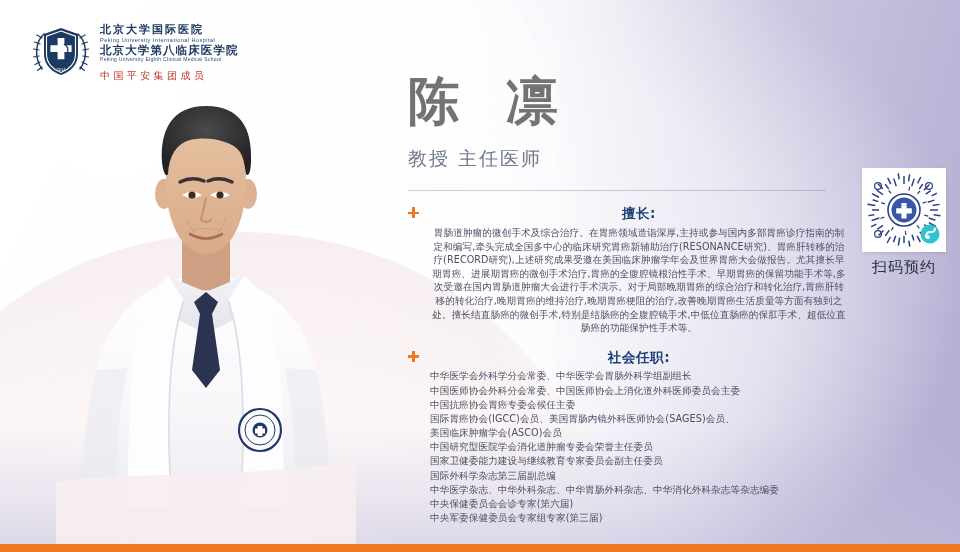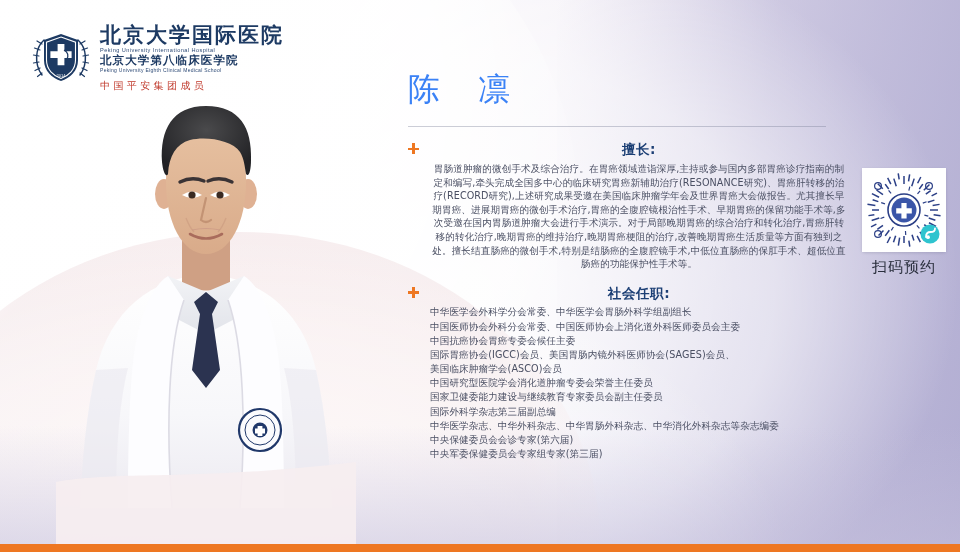--- a/index.html
+++ b/index.html
@@ -25,36 +25,36 @@
   .bg-curve{position:absolute;left:-60px;bottom:-40px;width:860px;height:360px;
     background:radial-gradient(ellipse at 34% 100%,rgba(255,255,255,.85) 0%,rgba(255,255,255,.35) 50%,rgba(255,255,255,0) 70%);}
   .bg-bottom-fade{position:absolute;left:0;right:0;bottom:6px;height:120px;
     background:linear-gradient(to top,rgba(196,191,220,.55),rgba(196,191,220,0));}
   .bottom-strip{position:absolute;left:0;right:0;bottom:0;height:8px;background:#ee7722;}
 
   
   .logo{position:absolute;left:30px;top:22px;display:flex;align-items:center;gap:8px;}
   .logo-mark{width:62px;height:58px;flex:0 0 auto;}
   .logo-text{display:flex;flex-direction:column;gap:1px;padding-top:2px;}
-  .logo-cn1{font-size:21px;font-weight:bold;color:#1d3a63;letter-spacing:2px;line-height:1.05;
+  .logo-cn1{font-size:11px;font-weight:bold;color:#1d3a63;letter-spacing:2px;line-height:1.05;
     font-family:"DejaVu Sans","Liberation Sans",sans-serif;}
   .logo-en1{font-size:5.6px;color:#2d4a76;letter-spacing:.45px;line-height:1.1;}
   .logo-cn2{font-size:11.5px;font-weight:bold;color:#1d3a63;letter-spacing:1.1px;line-height:1.1;
     font-family:"DejaVu Sans","Liberation Sans",sans-serif;}
   .logo-en2{font-size:5px;color:#2d4a76;letter-spacing:.3px;line-height:1.1;}
   .logo-cn3{font-size:10px;color:#c0392b;letter-spacing:3.4px;line-height:1.1;margin-top:6px;
     font-family:"DejaVu Sans","Liberation Sans",sans-serif;}
 
   
   .photo{position:absolute;left:56px;top:78px;width:300px;height:474px;}
   .photo svg{display:block;width:100%;height:100%;}
 
   
   .info{position:absolute;left:408px;top:70px;width:440px;}
-  .doc-name{font-size:32px;font-weight:normal;color:#3b82f6;letter-spacing:14px;line-height:1.2;
+  .doc-name{font-size:52px;font-weight:bold;color:#737373;letter-spacing:14px;line-height:1.2;
     font-family:"DejaVu Sans","Liberation Sans",sans-serif;}
   .doc-title{margin-top:14px;font-size:19px;color:#6f7a8c;letter-spacing:2px;
     font-family:"DejaVu Sans","Liberation Sans",sans-serif;}
   .divider{margin-top:18px;width:418px;height:1px;background:rgba(120,125,150,.38);}
 
   .section{margin-top:14px;position:relative;padding-left:22px;}
   .plus{position:absolute;left:0;top:2px;width:11px;height:11px;}
   .plus::before,.plus::after{content:"";position:absolute;background:#ee7722;}
   .plus::before{left:0;top:4.2px;width:11px;height:2.6px;}
   .plus::after{top:0;left:4.2px;width:2.6px;height:11px;}
@@ -189,20 +189,21 @@
         <path d="M130,140 q4,10 8,14" fill="none" stroke="#c99a7e" stroke-width="1.3" opacity=".6"></path>
         <path d="M170,140 q-4,10 -8,14" fill="none" stroke="#c99a7e" stroke-width="1.3" opacity=".6"></path>
       </g>
 
       <path d="M0,404 C70,392 130,404 300,384 L300,474 L0,474 Z" fill="#f6eef0" opacity=".92"></path>
     </svg>
   </div>
 
   <div class="info">
     <div class="doc-name">陈 凛</div>
+    <div class="doc-title">教授 主任医师</div>
     <div class="divider"></div>
 
     <div class="section">
       <span class="plus"></span>
       <div class="sec-head">擅长:</div>
       <div class="sec-body">
         <p>胃肠道肿瘤的微创手术及综合治疗。在胃癌领域造诣深厚,主持或参与国内多部胃癌诊疗指南的制定和编写,牵头完成全国多中心的临床研究胃癌新辅助治疗(RESONANCE研究)、胃癌肝转移的治疗(RECORD研究),上述研究成果受邀在美国临床肿瘤学年会及世界胃癌大会做报告。尤其擅长早期胃癌、进展期胃癌的微创手术治疗,胃癌的全腹腔镜根治性手术、早期胃癌的保留功能手术等,多次受邀在国内胃肠道肿瘤大会进行手术演示。对于局部晚期胃癌的综合治疗和转化治疗,胃癌肝转移的转化治疗,晚期胃癌的维持治疗,晚期胃癌梗阻的治疗,改善晚期胃癌生活质量等方面有独到之处。擅长结直肠癌的微创手术,特别是结肠癌的全腹腔镜手术,中低位直肠癌的保肛手术、超低位直肠癌的功能保护性手术等。</p>
       </div>
     </div>
 

